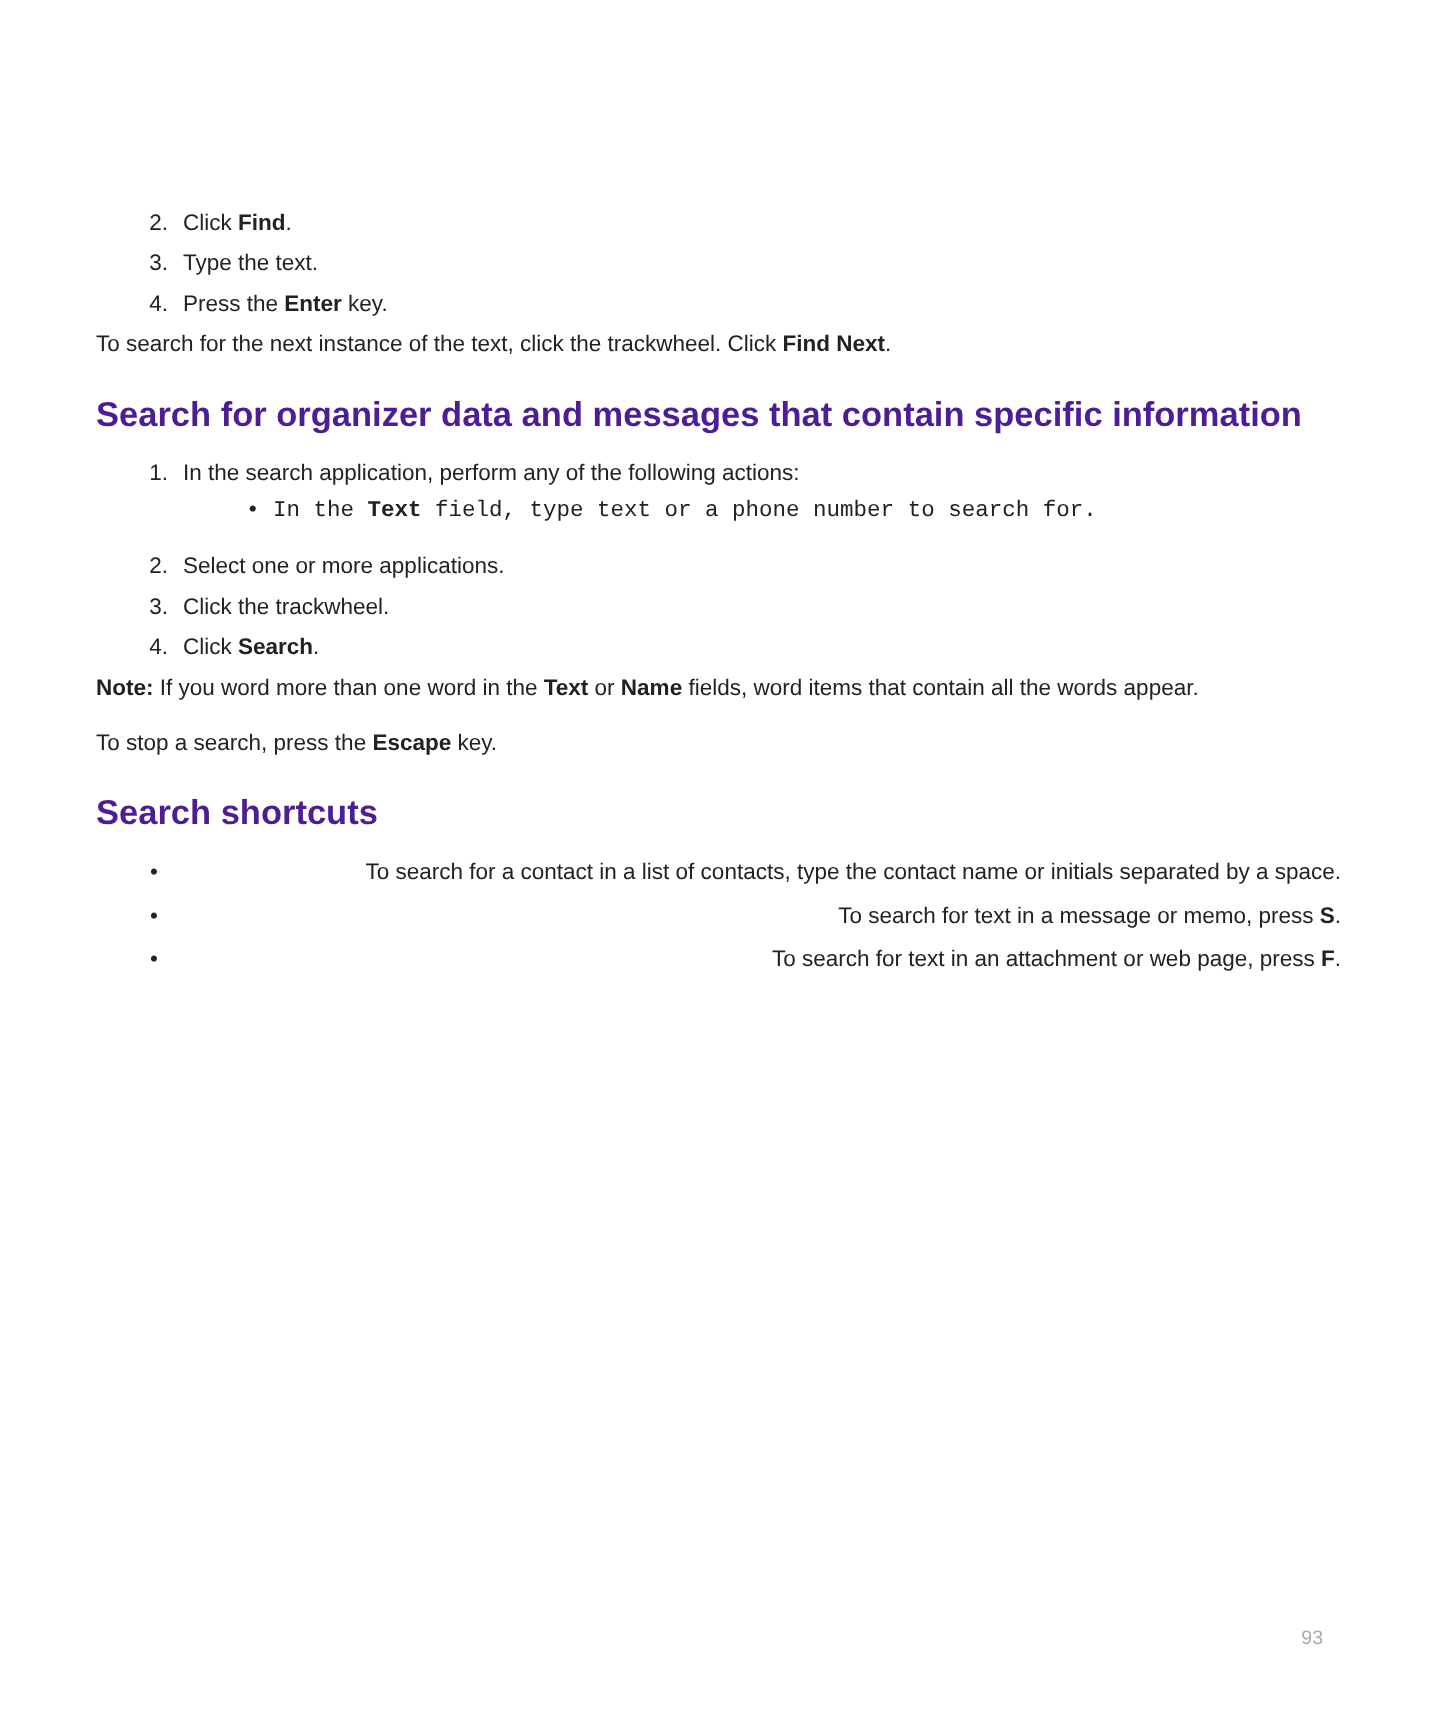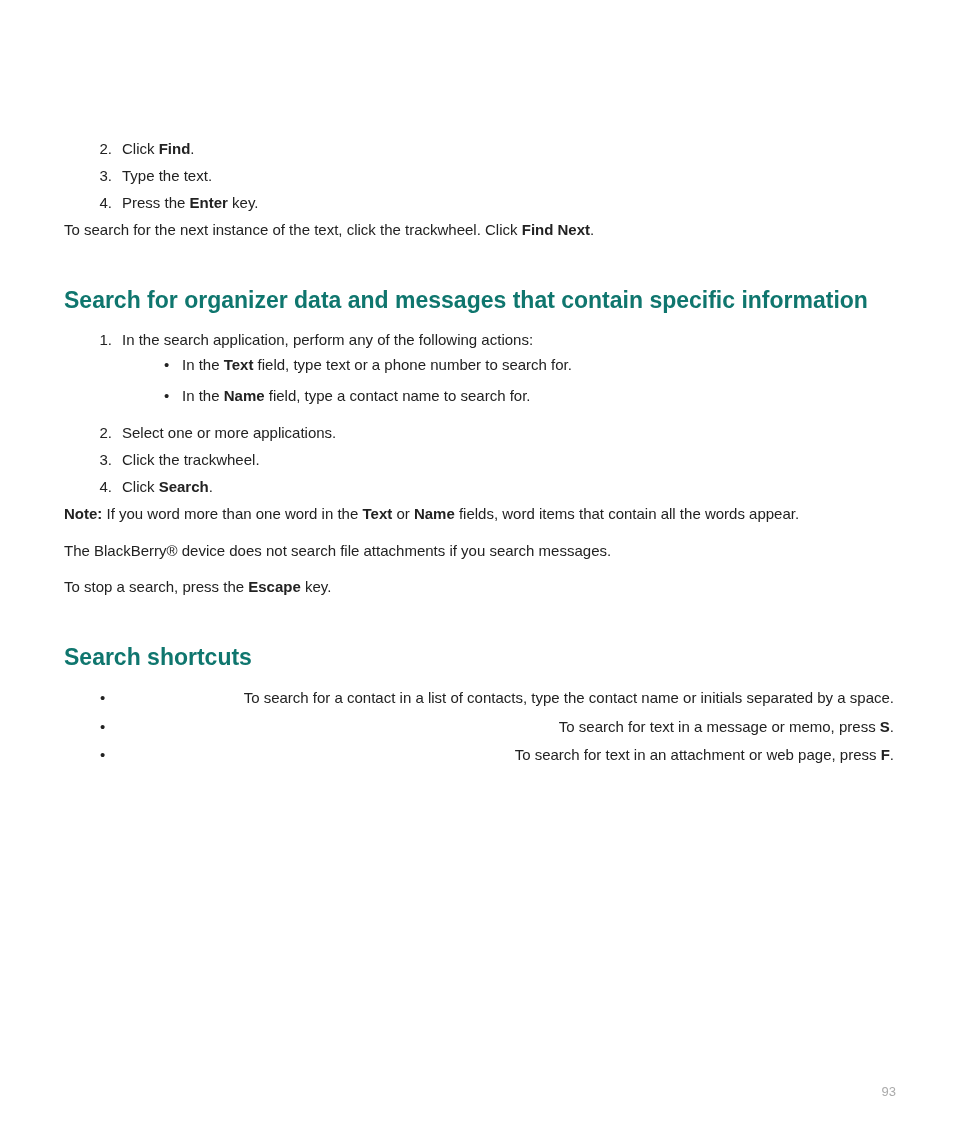--- a/index.html
+++ b/index.html
@@ -30,39 +30,40 @@
       margin-right: 10px;
     }
     .ol-upper .content { flex: 1; }
     .para {
       font-size: 15px;
       line-height: 1.5;
       margin-top: 6px;
       margin-bottom: 8px;
     }
     h2 {
-      color: #0f766e;
+      color: #4c1d95;
       font-size: 23px;
       font-weight: 700;
-      margin-top: 44px;
+      margin-top: 20px;
       margin-bottom: 14px;
       line-height: 1.3;
     }
     .sub-bullets {
       list-style: none;
       margin-left: 42px;
       margin-top: 4px;
       margin-bottom: 6px;
     }
     .sub-bullets li {
       position: relative;
       padding-left: 18px;
       font-size: 15px;
       line-height: 1.4;
       margin-bottom: 10px;
+      font-family: Liberation Mono, monospace;
     }
     .sub-bullets li::before {
       content: "•";
       position: absolute;
       left: 0;
       top: 0;
     }
     .top-bullets {
       list-style: none;
       margin-left: 36px;
@@ -78,21 +79,21 @@
     .top-bullets li::before {
       content: "•";
       position: absolute;
       left: 0;
       top: 0;
     }
     b { font-weight: 700; }
     .page-number {
       position: absolute;
       bottom: 46px;
-      right: 58px;
+      right: 72px;
       font-size: 13px;
       color: #aaa;
     }
     .note-row { margin-top:6px; }
     .spaced-para { margin-top: 14px; }
   </style>
 </head>
 <body>
 
 <div class="page">
@@ -126,23 +127,20 @@
 
   <ol class="ol-upper">
     <li>
       <span class="num">1.</span>
       <span class="content">
         <span>In the search application, perform any of the following actions:</span>
         <ul class="sub-bullets">
           <li>
             <span>In the </span><b>Text</b><span> field, type text or a phone number to search for.</span>
           </li>
-          <li>
-            <span>In the </span><b>Name</b><span> field, type a contact name to search for.</span>
-          </li>
         </ul>
       </span>
     </li>
     <li>
       <span class="num">2.</span>
       <span class="content">
         <span>Select one or more applications.</span><b></b><span></span>
       </span>
     </li>
     <li>
@@ -156,21 +154,20 @@
       <span class="content">
         <span>Click </span><b>Search</b><span>.</span>
       </span>
     </li>
   </ol>
 
   <p class="para note-row">
     <b>Note:</b><span>  If you word more than one word in the </span><b>Text</b><span> or </span><b>Name</b><span> fields, word items that contain all the words appear.</span>
   </p>
 
-  <p class="para spaced-para">The BlackBerry® device does not search file attachments if you search messages.</p>
 
   <p class="para spaced-para">
     <span>To stop a search, press the </span><b>Escape</b><span> key.</span>
   </p>
 
   <h2>Search shortcuts</h2>
 
   <ul class="top-bullets">
     <li>
       <span>To search for a contact in a list of contacts, type the contact name or initials separated by a space.</span><b></b><span></span>

